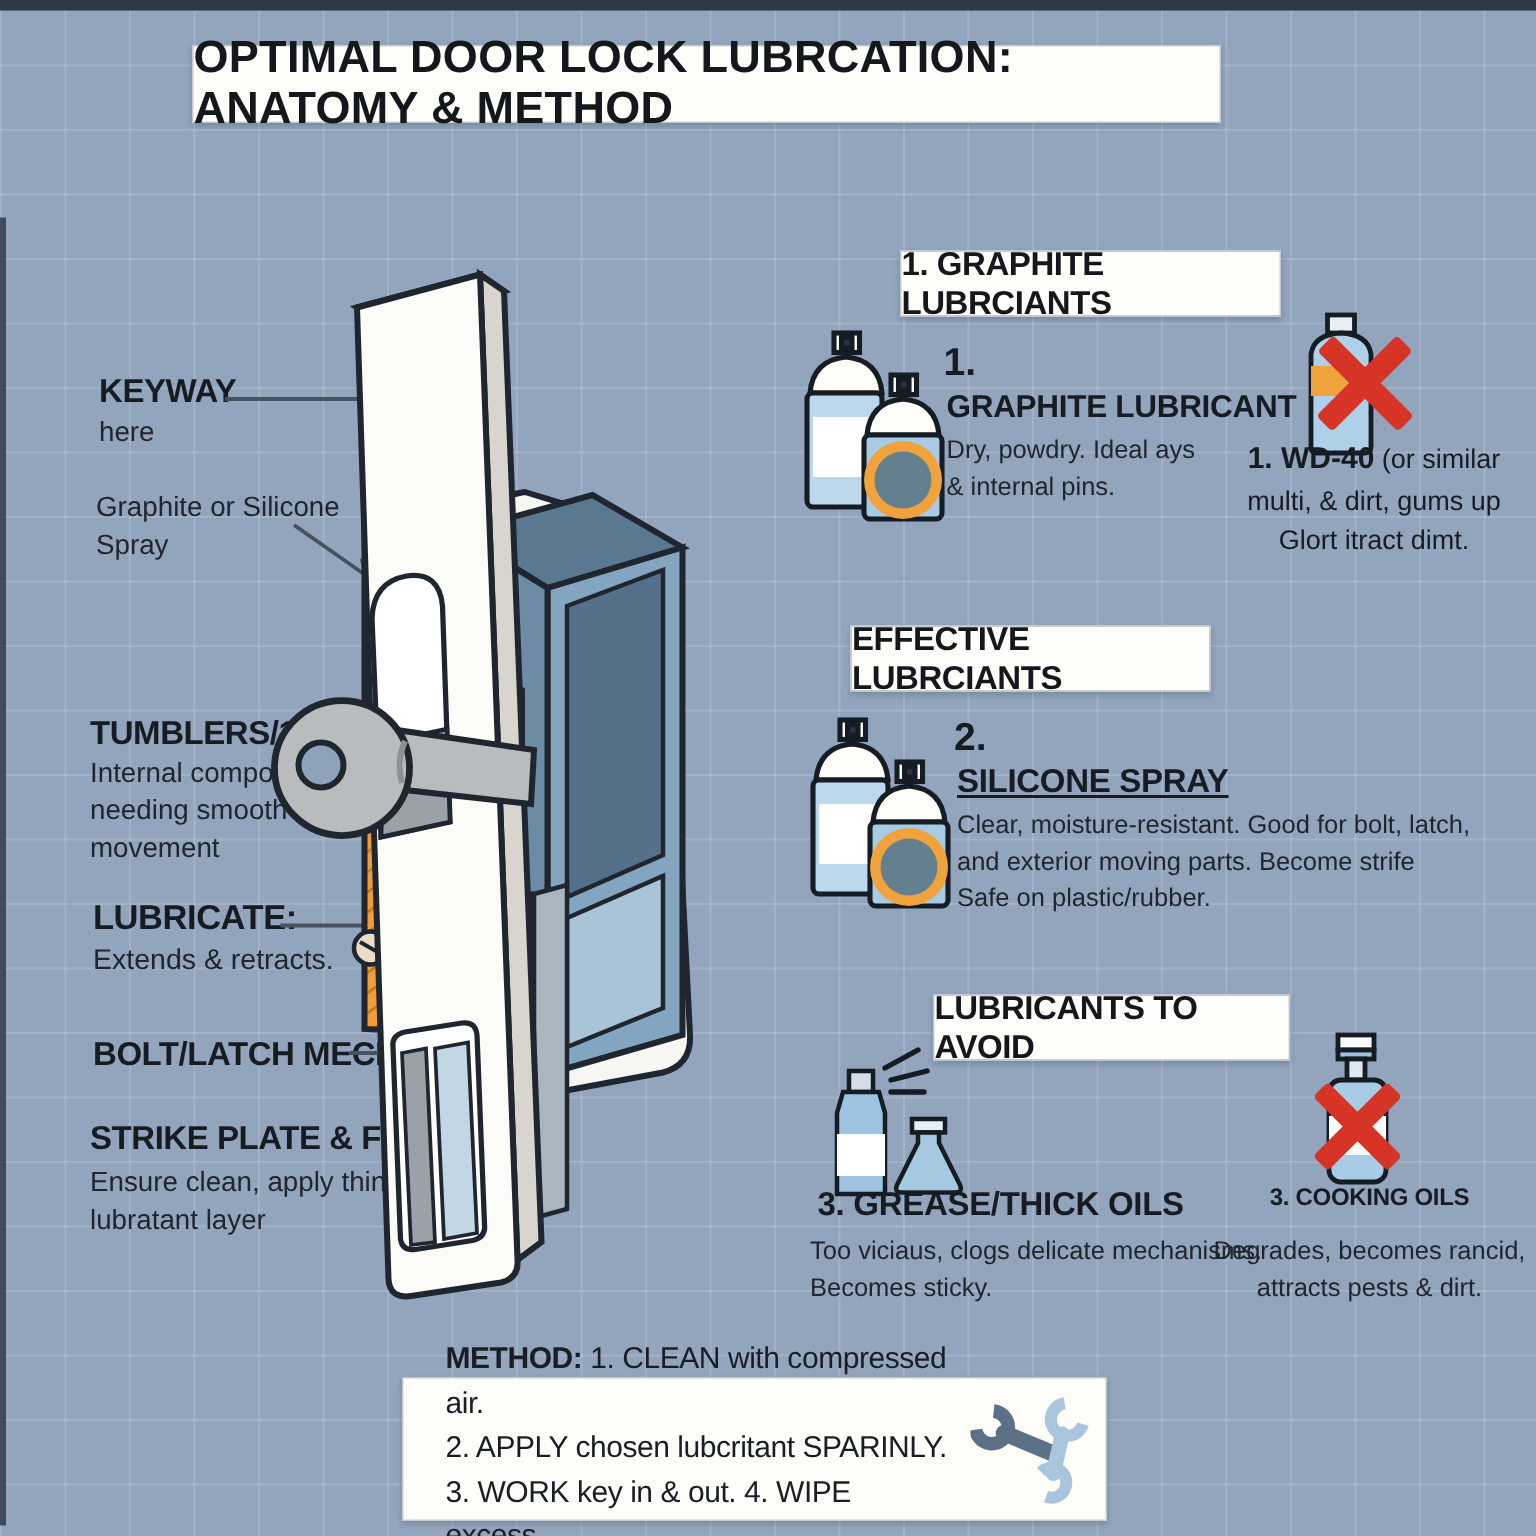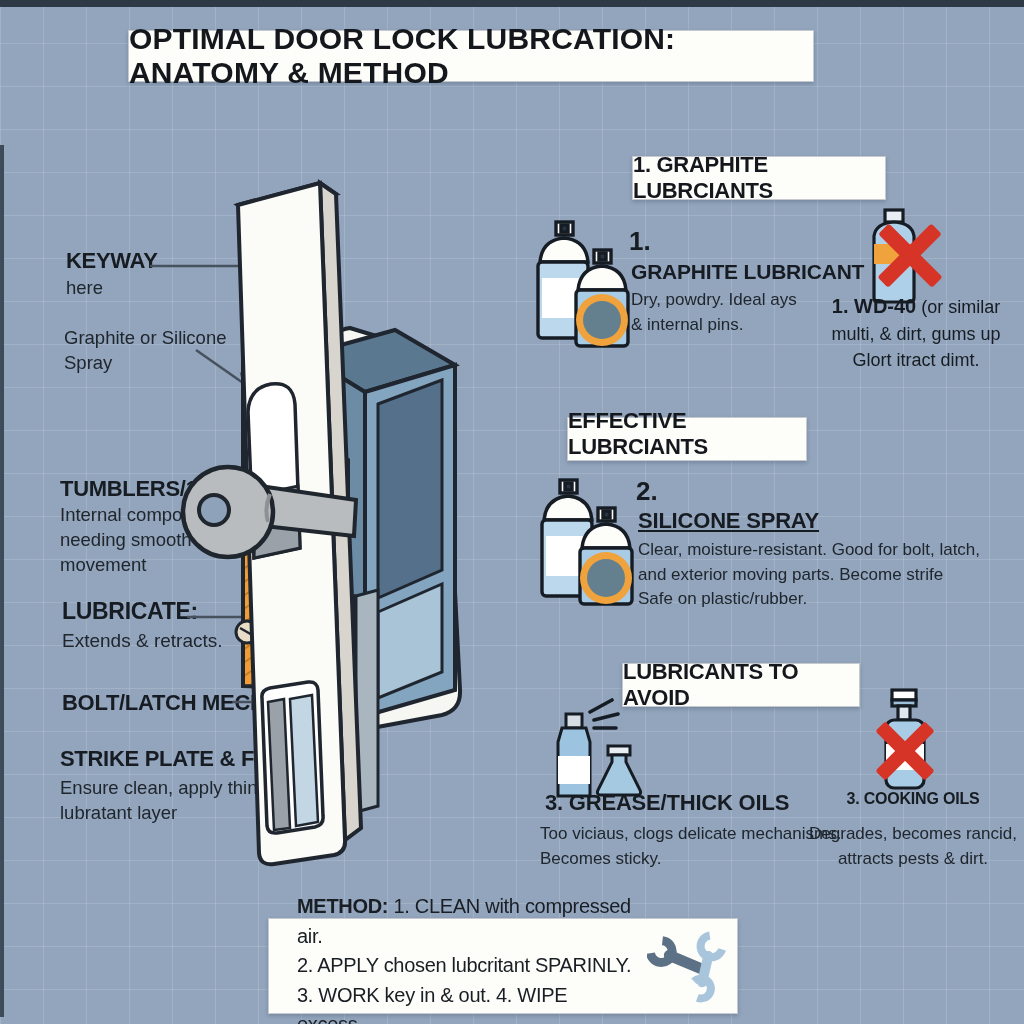--- a/index.html
+++ b/index.html
@@ -133,21 +133,21 @@
     </g>
 
     <g>
       <polygon points="110,336 206,350 204,386 114,376" fill="#b9bcbf" stroke="#20262e" stroke-width="4"></polygon>
       <circle cx="78" cy="362" r="45" fill="#b9bcbf" stroke="#20262e" stroke-width="4.5"></circle>
       <circle cx="64" cy="360" r="15" fill="#8ea2ba" stroke="#20262e" stroke-width="4"></circle>
       <path d="M120,344 a42,42 0 0 0 -2,28" fill="none" stroke="#8d9194" stroke-width="4"></path>
     </g>
   </svg>
 
-  <div class="box hdr" style="left:600px;top:156px;width:252px;height:42px;margin-left:32px;">
+  <div class="box hdr" style="left:600px;top:167px;width:252px;height:42px;">
     <span>1. GRAPHITE LUBRCIANTS</span>
   </div>
 
   <svg class="abs" style="left:518px;top:220px;" width="112" height="128" viewBox="0 0 112 128">
     <g stroke="#161c24" stroke-width="3.4">
       <rect x="38" y="2" width="17" height="13" fill="#fdfdfa"></rect>
         <rect x="43" y="5" width="7" height="7" fill="#2a3340"></rect>
       <path d="M22,42 Q24,20 46,18 Q68,20 70,42 Z" fill="#fdfdfa"></path>
       <rect x="20" y="42" width="50" height="76" rx="4" fill="#bcd8ec"></rect>
       <rect x="24" y="58" width="42" height="40" fill="#ffffff" stroke="none"></rect>
@@ -175,21 +175,21 @@
       <rect x="20" y="40" width="76" height="15" rx="3" transform="rotate(45 58 48)"></rect>
       <rect x="20" y="40" width="76" height="15" rx="3" transform="rotate(-45 58 48)"></rect>
     </g>
   </svg>
   <div class="abs ctr" style="left:826px;top:292px;width:180px;font-size:18px;line-height:1.45;font-weight:500;">
     <span class="b" style="font-size:20px;">1. WD-40</span><span> (or similar</span>
     <div class="pre">multi, &amp; dirt, gums up
 Glort itract dimt.</div>
   </div>
 
-  <div class="box hdr" style="left:567px;top:417px;width:238px;height:42px;align-items:flex-end;">
+  <div class="box hdr" style="left:567px;top:417px;width:238px;height:42px;">
     <span>EFFECTIVE LUBRCIANTS</span>
   </div>
 
   <svg class="abs" style="left:522px;top:478px;" width="112" height="128" viewBox="0 0 112 128">
     <g stroke="#161c24" stroke-width="3.4">
       <rect x="38" y="2" width="17" height="13" fill="#fdfdfa"></rect>
         <rect x="43" y="5" width="7" height="7" fill="#2a3340"></rect>
       <path d="M22,42 Q24,20 46,18 Q68,20 70,42 Z" fill="#fdfdfa"></path>
       <rect x="20" y="42" width="50" height="76" rx="4" fill="#bcd8ec"></rect>
       <rect x="24" y="58" width="42" height="40" fill="#ffffff" stroke="none"></rect>

